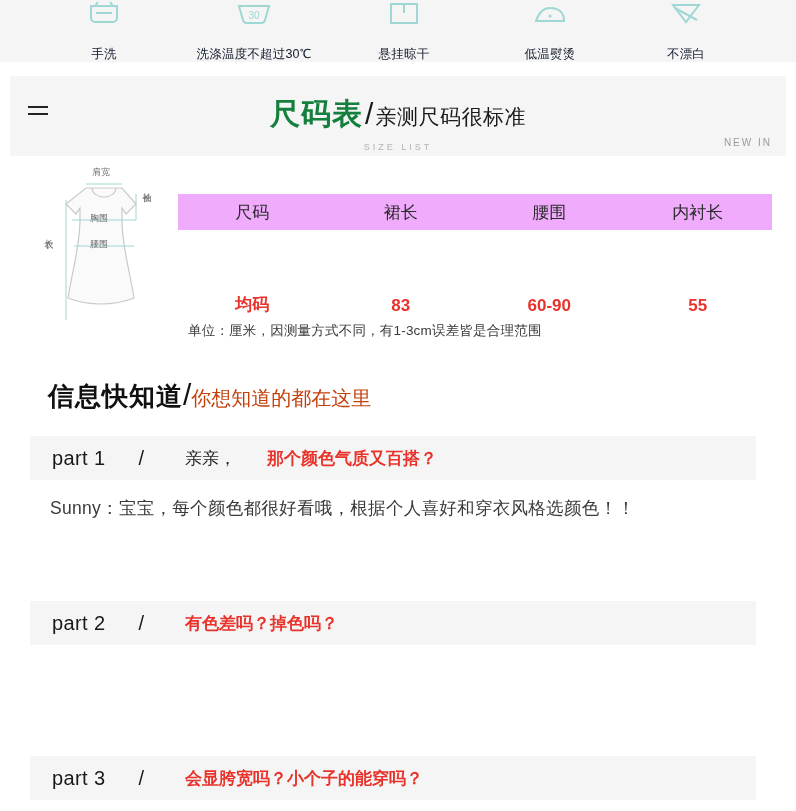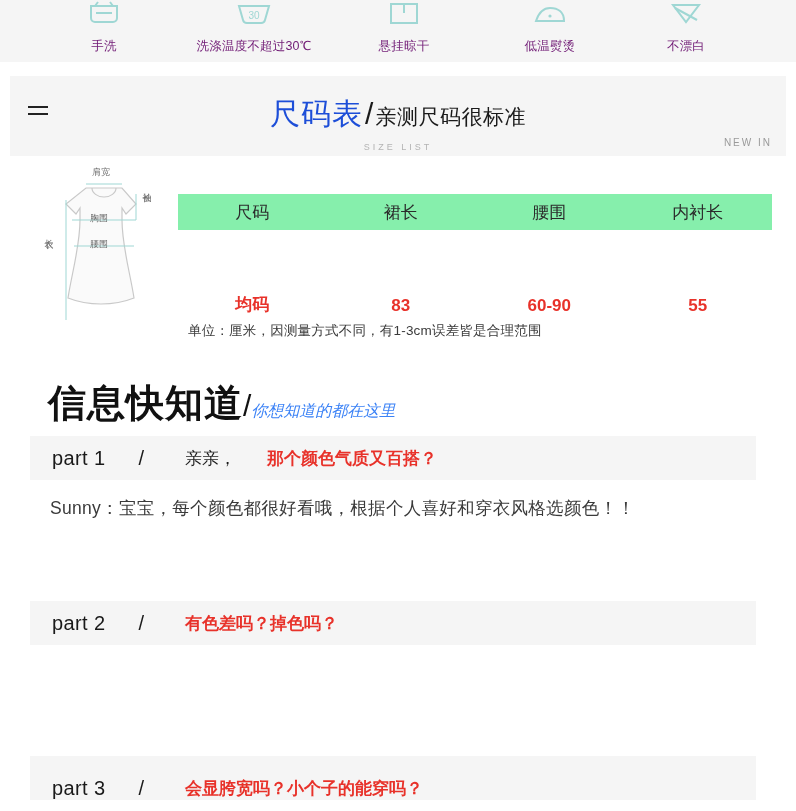--- a/index.html
+++ b/index.html
@@ -33,23 +33,23 @@
   }
   .care-icon {
     height: 26px;
     display: flex;
     align-items: flex-end;
     justify-content: center;
     overflow: hidden;
   }
   .care-icon svg { display: block; }
   .care-label {
-    margin-top: 12px;
+    margin-top: 20px;
     font-size: 12.5px;
-    color: #701a75;
+    color: #0f172a;
     letter-spacing: .2px;
     white-space: nowrap;
   }
 
   
   .size-band {
     position: absolute;
     left: 10px;
     top: 76px;
     width: 776px;
@@ -69,22 +69,22 @@
     margin-bottom: 5px;
   }
   .size-title-wrap {
     position: absolute;
     left: 0; right: 0;
     top: 18px;
     text-align: center;
   }
   .size-title-cn {
     font-size: 30px;
-    font-weight: normal;
-    color: #1d4ed8;
+    font-weight: bold;
+    color: #15803d;
     letter-spacing: 1px;
   }
   .size-title-sep {
     font-size: 30px;
     color: #1a1a1a;
     font-weight: 300;
     margin: 0 2px;
   }
   .size-title-sub {
     font-size: 21px;
@@ -128,21 +128,21 @@
 
   
   .size-table {
     position: absolute;
     left: 178px;
     top: 194px;
     width: 594px;
   }
   .size-head {
     display: flex;
-    background: #86efac;
+    background: #f0abfc;
     height: 36px;
     align-items: center;
   }
   .size-head div {
     flex: 1;
     text-align: center;
     font-size: 17px;
     color: #2b2b2b;
   }
   .size-row {
@@ -168,34 +168,33 @@
   }
 
   
   .info-title {
     position: absolute;
     left: 48px;
     top: 378px;
     white-space: nowrap;
   }
   .info-title-cn {
-    font-size: 38px;
+    font-size: 26px;
     font-weight: bold;
     color: #111;
     letter-spacing: 1px;
   }
   .info-title-slash {
     font-size: 30px;
     font-weight: 300;
     color: #111;
   }
   .info-title-sub {
-    font-size: 16px;
-    color: #3b82f6;
-    font-style: italic;
+    font-size: 20px;
+    color: #c2410c;
   }
 
   .qa-bar {
     position: absolute;
     left: 30px;
     width: 726px;
     height: 44px;
     background: #f5f5f5;
     display: flex;
     align-items: center;
@@ -351,19 +350,19 @@
       <span class="qa-q-red">那个颜色气质又百搭？</span>
   </div>
   <div class="qa-answer" style="top:492px;">Sunny：宝宝，每个颜色都很好看哦，根据个人喜好和穿衣风格选颜色！！</div>
 
   <div class="qa-bar" style="top:601px;">
     <span class="qa-part">part 2</span>
       <span class="qa-slash">/</span>
       <span class="qa-q-red" style="margin-left:6px;text-align:right;">有色差吗？掉色吗？</span>
   </div>
 
-  <div class="qa-bar" style="top:756px;align-items:flex-end;">
+  <div class="qa-bar" style="top:756px;">
     <span class="qa-part">part 3</span>
       <span class="qa-slash">/</span>
       <span class="qa-q-red" style="margin-left:6px;">会显胯宽吗？小个子的能穿吗？</span>
   </div>
 
 </div>
 
 </body></html>

